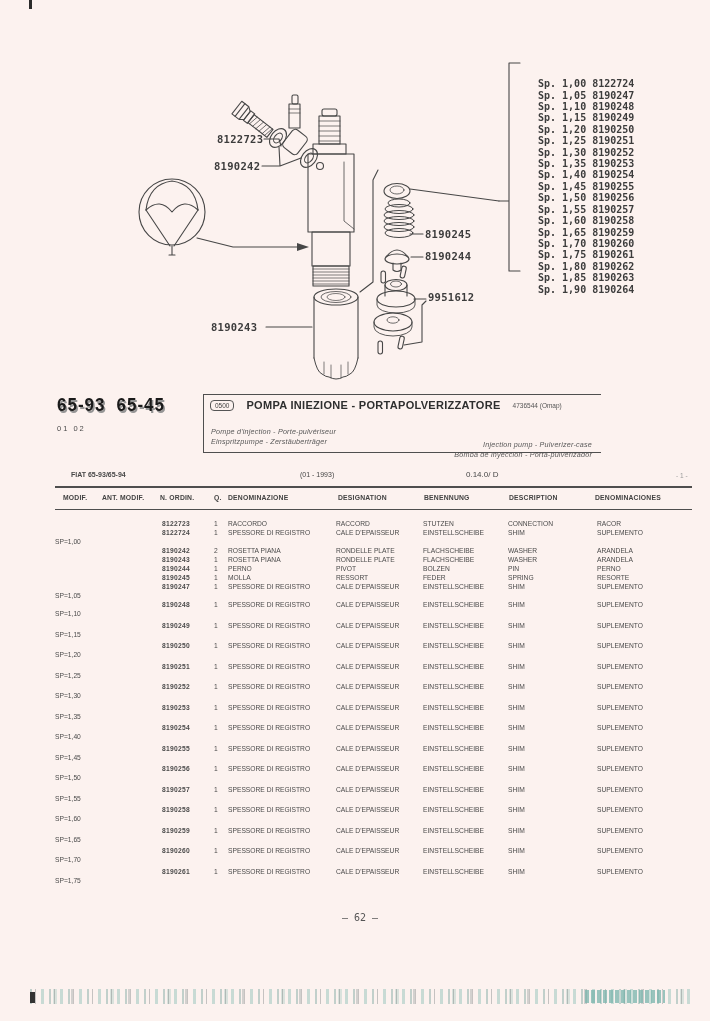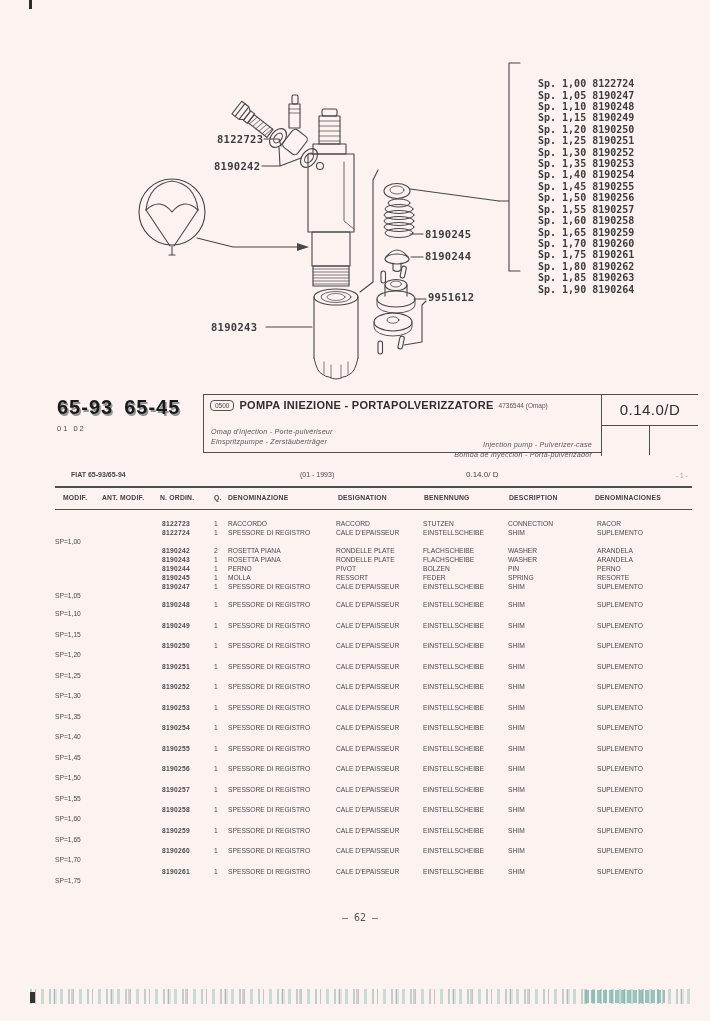--- a/index.html
+++ b/index.html
@@ -9,27 +9,27 @@
 
   
   .diagram{position:absolute;left:0;top:0;}
   .diagram text{font:700 10.5px "DejaVu Sans Mono",monospace;fill:#3c3c3c;letter-spacing:.3px;}
 
   .sp-list{position:absolute;left:518px;top:44px;font:700 10px "DejaVu Sans Mono",monospace;
            color:#3c3c3c;white-space:pre;line-height:11.4px;letter-spacing:0;margin-left:20px;}
 
   
   .badges{position:absolute;left:57px;top:396px;display:flex;gap:11px;}
-  .badge{font-size:20px;font-weight:900;letter-spacing:1px;color:#1a1a1a;
+  .badge{font-size:17px;font-weight:900;letter-spacing:1px;color:#1a1a1a;
          text-shadow:1.5px 1.5px 0 #969696;transform:scaleY(1.04);}
   .badge-sub{position:absolute;left:57px;top:424px;width:150px;
              font-size:7.5px;letter-spacing:2px;color:#4a4a4a;}
   .title-box{position:absolute;left:203px;top:394px;width:398px;height:59px;
              border:1.2px solid #4f4f4f;border-right:none;box-sizing:border-box;}
-  .title-row{position:absolute;left:6px;top:4px;display:flex;align-items:center;gap:5px;white-space:nowrap;}
+  .title-row{position:absolute;left:6px;top:4px;display:flex;align-items:center;gap:12px;white-space:nowrap;}
   .group-code{border:1px solid #555;border-radius:4px;font-size:6.5px;padding:1px 4px;color:#444;}
   .main-title{font-size:11px;font-weight:700;letter-spacing:.3px;color:#2e2e2e;}
   .title-ref{font-size:6.5px;color:#555;}
   .subtitles{position:absolute;left:7px;right:9px;top:32px;display:flex;justify-content:space-between;
              font-style:italic;font-size:7.2px;color:#585858;line-height:9.5px;letter-spacing:.2px;}
   .subtitles .r{text-align:right;margin-top:13px;}
   .code-box{position:absolute;left:601px;top:394px;width:97px;height:62px;
             border-left:1.2px solid #4f4f4f;border-top:1.2px solid #4f4f4f;box-sizing:border-box;}
   .code-box .code{height:30px;line-height:29px;text-align:center;border-bottom:1.2px solid #4f4f4f;
                   font-size:15px;letter-spacing:.5px;color:#2e2e2e;}
@@ -208,34 +208,30 @@
   <div class="badge-sub">01 02</div>
 
   <div class="title-box">
     <div class="title-row">
       <span class="group-code">0500</span>
       <span class="main-title">POMPA INIEZIONE - PORTAPOLVERIZZATORE</span>
       <span class="title-ref">4736544 (Omap)</span>
     </div>
     <div class="subtitles">
       <div class="l">
-        <div>Omap d'injection - Porte-pulvériseur</div>
+        <div>Pompe d'injection - Porte-pulvériseur</div>
         <div>Einspritzpumpe - Zerstäuberträger</div>
       </div>
       <div class="r">
         <div>Injection pump - Pulverizer-case</div>
         <div>Bomba de inyección - Porta-pulverizador</div>
       </div>
     </div>
   </div>
 
-  <div class="code-box">
-    <div class="code">0.14.0/D</div>
-    <div class="stem"></div>
-  </div>
 
   <div class="abs meta" style="left:57px;top:471px;font-weight:700;">FIAT 65-93/65-94</div>
   <div class="abs meta" style="left:286px;top:471px;">(01 - 1993)</div>
   <div class="abs meta" style="left:452px;top:470px;font-size:8px;">0.14.0/  D</div>
   <div class="abs meta" style="left:662px;top:472px;font-size:6.5px;color:#9a9a9a;">- 1 -</div>
 
   <div class="rule" style="top:486px;"></div>
 
   <div class="cols">
     <span style="left:8px">MODIF.</span>

